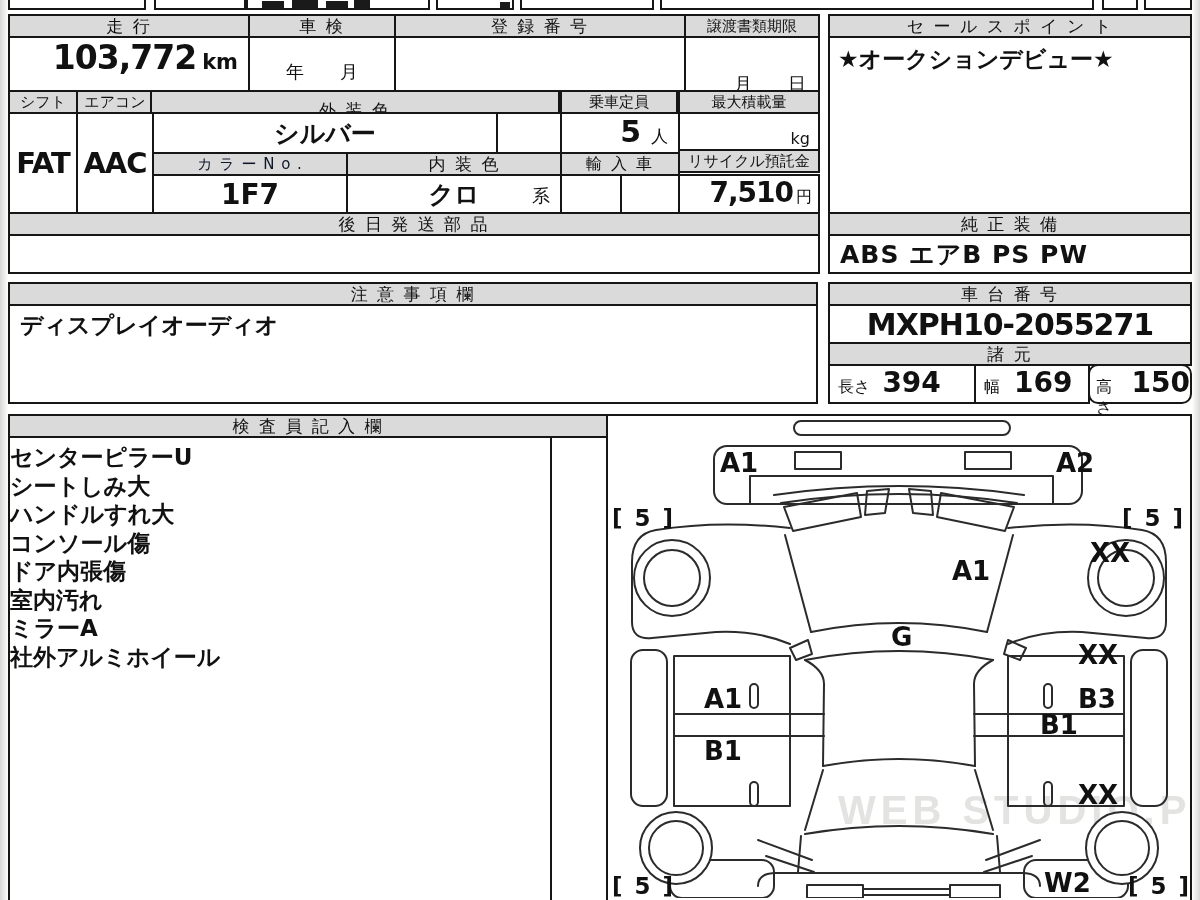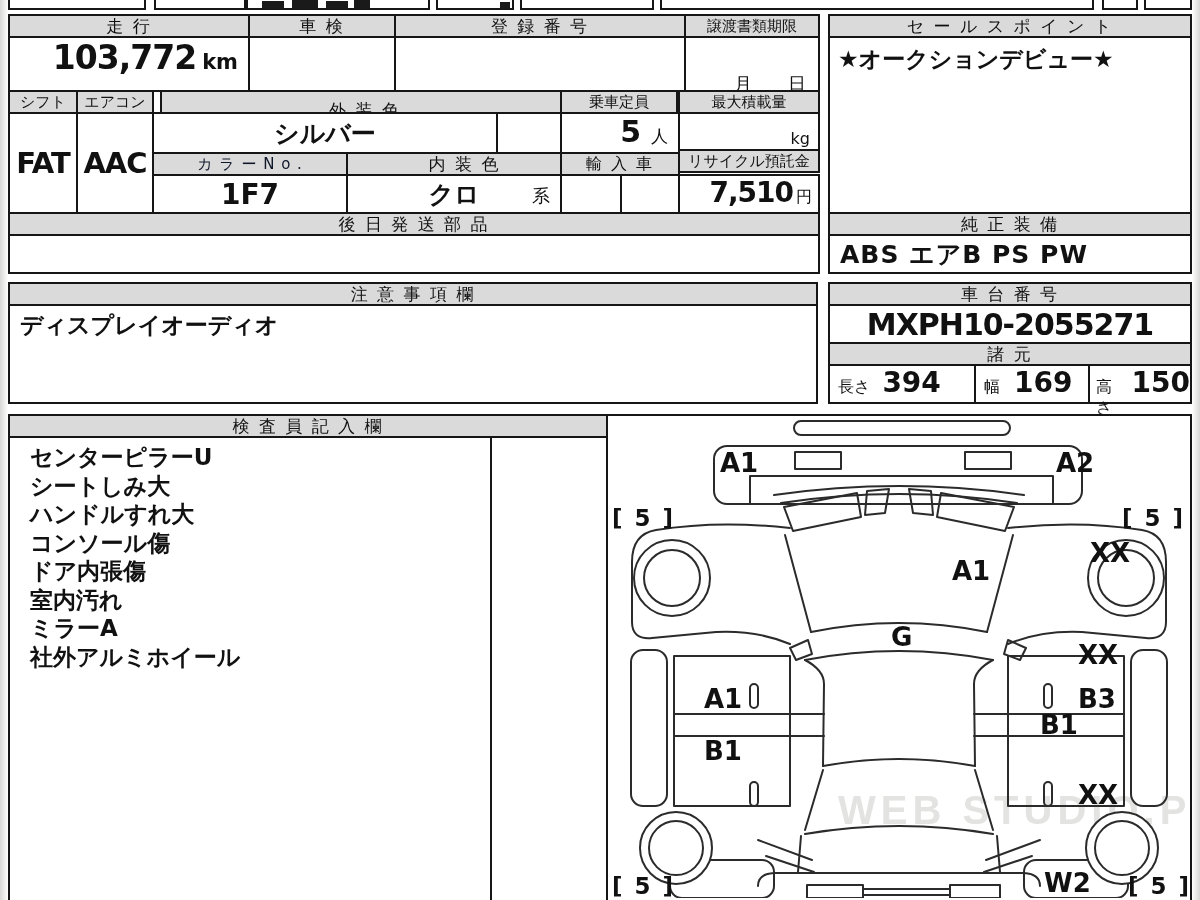--- a/index.html
+++ b/index.html
@@ -48,26 +48,27 @@
 
   <div class="c hd" style="left:8px;top:14px;width:242px;height:24px;">走 行</div>
   <div class="c hd" style="left:248px;top:14px;width:148px;height:24px;">車 検</div>
   <div class="c hd" style="left:394px;top:14px;width:292px;height:24px;">登 録 番 号</div>
   <div class="c hd hd-sm" style="left:684px;top:14px;width:136px;height:24px;">譲渡書類期限</div>
 
   <div class="c flexbase" style="left:8px;top:36px;width:242px;height:56px;justify-content:flex-end;padding-right:10px;">
     <span class="b" style="font-size:33px;letter-spacing:-1px;">103,772</span>
     <span class="b" style="font-size:21px;margin-left:6px;">km</span>
   </div>
+  <div class="c" style="left:248px;top:36px;width:148px;height:56px;display:flex;align-items:flex-end;justify-content:center;padding-bottom:6px;font-size:18px;">年　　月</div>
   <div class="c" style="left:394px;top:36px;width:292px;height:56px;"></div>
   <div class="c" style="left:684px;top:36px;width:136px;height:68px;display:flex;align-items:flex-end;justify-content:flex-end;padding:0 12px 6px 0;font-size:18px;">月　　日</div>
 
   <div class="c hd" style="left:8px;top:90px;width:70px;height:24px;font-size:15px;letter-spacing:0;">シフト</div>
   <div class="c hd" style="left:76px;top:90px;width:78px;height:24px;font-size:15px;letter-spacing:0;">エアコン</div>
-  <div class="c hd" style="left:160px;top:90px;width:410px;height:40px;">外 装 色</div>
+  <div class="c hd" style="left:150px;top:90px;width:410px;height:40px;">外 装 色</div>
   <div class="c hd hd-sm" style="left:560px;top:90px;width:118px;height:24px;">乗車定員</div>
   <div class="c hd hd-sm" style="left:678px;top:90px;width:142px;height:24px;">最大積載量</div>
 
   <div class="c center b" style="left:8px;top:112px;width:70px;height:102px;font-size:29px;letter-spacing:-1px;">FAT</div>
   <div class="c center b" style="left:152px;top:112px;width:346px;height:42px;font-size:25px;">シルバー</div>
   <div class="c center b" style="left:76px;top:112px;width:78px;height:102px;font-size:29px;letter-spacing:-1px;">AAC</div>
   <div class="c" style="left:496px;top:112px;width:66px;height:42px;"></div>
   <div class="c flexbase" style="left:560px;top:112px;width:120px;height:42px;justify-content:flex-end;padding-right:10px;">
     <span class="b" style="font-size:30px;">5</span>
     <span style="font-size:17px;margin-left:10px;">人</span>
@@ -108,27 +109,27 @@
   <div class="c hd" style="left:828px;top:342px;width:364px;height:24px;">諸 元</div>
 
   <div class="c flexbase" style="left:828px;top:364px;width:148px;height:40px;padding-left:8px;">
     <span style="font-size:16px;">長さ</span>
     <span class="b" style="font-size:28px;margin-left:12px;">394</span>
   </div>
   <div class="c flexbase" style="left:974px;top:364px;width:116px;height:40px;padding-left:8px;">
     <span style="font-size:16px;">幅</span>
     <span class="b" style="font-size:28px;margin-left:14px;">169</span>
   </div>
-  <div class="c flexbase" style="left:1088px;top:364px;width:104px;height:40px;padding-left:6px;">
+  <div class="c flexbase" style="left:1088px;top:364px;width:104px;height:40px;padding-left:6px;border-radius:10px;">
     <span style="font-size:16px;">高さ</span>
     <span class="b" style="font-size:28px;margin-left:8px;">150</span>
   </div>
 
   <div class="c hd" style="left:8px;top:414px;width:600px;height:24px;">検 査 員 記 入 欄</div>
-  <div class="c" style="left:8px;top:436px;width:484px;height:464px;border-bottom:none;padding:5px 20px;">
+  <div class="c" style="left:8px;top:436px;width:544px;height:464px;border-bottom:none;padding:5px 0;">
     <div class="insp-item">センターピラーU</div>
     <div class="insp-item">シートしみ大</div>
     <div class="insp-item">ハンドルすれ大</div>
     <div class="insp-item">コンソール傷</div>
     <div class="insp-item">ドア内張傷</div>
     <div class="insp-item">室内汚れ</div>
     <div class="insp-item">ミラーA</div>
     <div class="insp-item">社外アルミホイール</div>
   </div>
 

